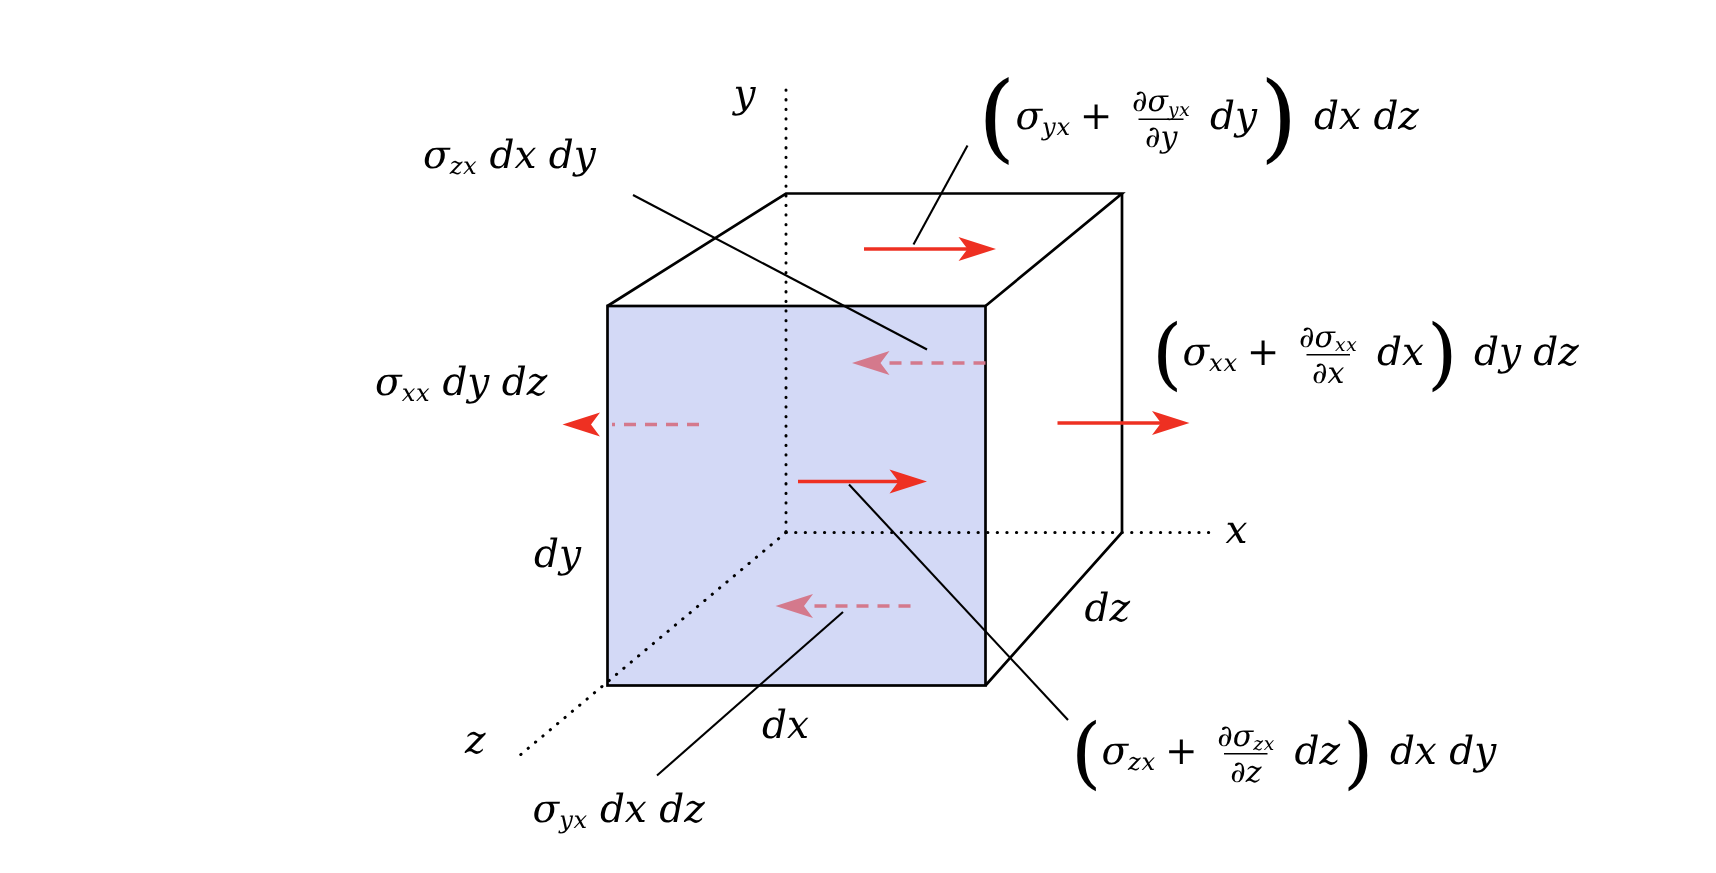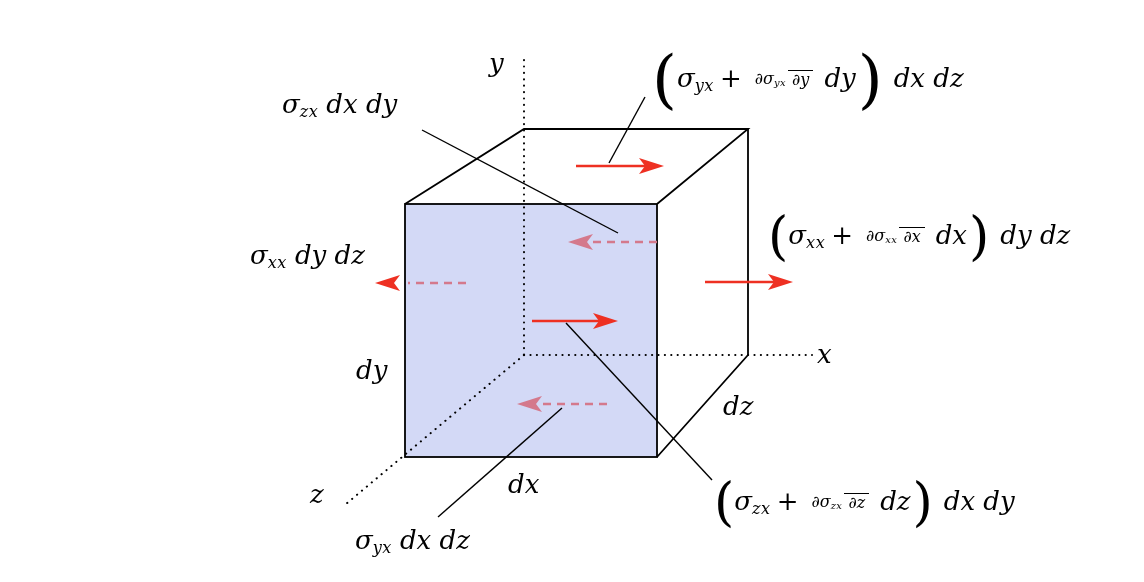--- a/index.html
+++ b/index.html
@@ -6,22 +6,22 @@
   #stage{position:relative;width:1144px;height:582px;background:#ffffff;overflow:hidden;
          font-family:"DejaVu Serif",serif;color:#000;}
   #diagram-svg{position:absolute;left:0;top:0;}
   .mlabel{position:absolute;display:flex;align-items:center;
           font:italic 26px "DejaVu Serif",serif;white-space:pre;line-height:1.05;}
   .mlabel .paren{font-style:normal;font-size:52px;line-height:0.82;font-weight:400;}
   .mlabel.big .paren{font-size:64px;}
   .mlabel .plus{font-style:normal;margin:0 6px;}
   .mlabel .base{display:inline;}
   sub{font-size:0.62em;line-height:0;vertical-align:-0.25em;letter-spacing:0.5px;}
-  .frac{display:inline-flex;flex-direction:row;align-items:center;
-        font-size:16px;line-height:1.12;margin:0 5px;}
+  .frac{display:inline-flex;flex-direction:column;align-items:center;
+        font-size:20px;line-height:1.12;margin:0 5px;}
   .frac .num{padding:0 2px;}
   .frac .den{border-top:1.4px solid #000;padding:0 4px;}
   .rest{margin-left:11px;}
   .dvar{margin-left:6px;margin-right:2px;}
   .simple .rest{margin-left:8px;}
 </style>
 </head>
 <body>
 
 <div id="stage">

